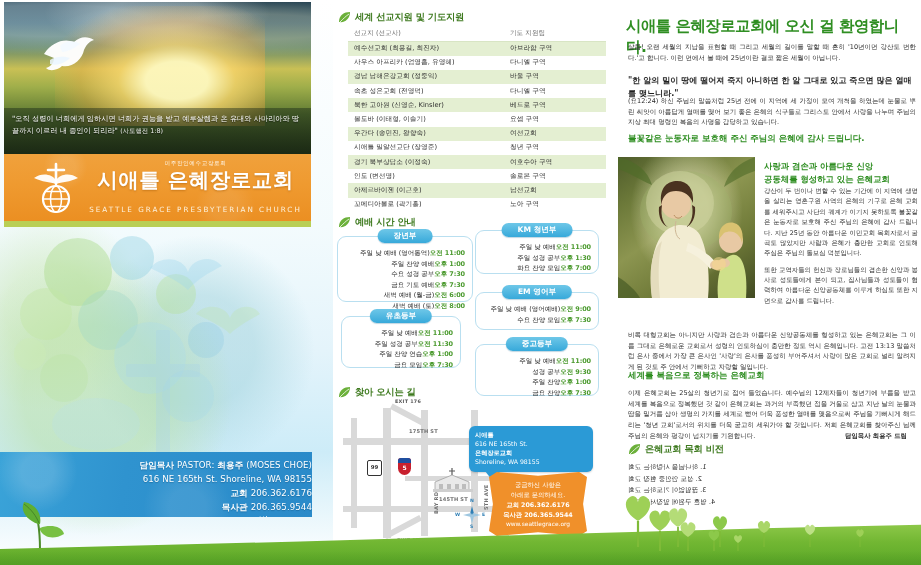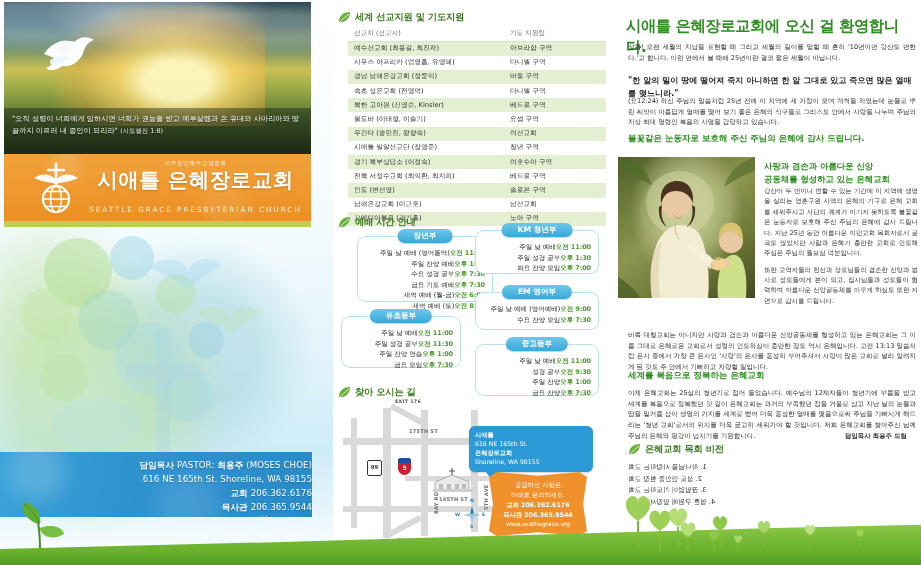--- a/index.html
+++ b/index.html
@@ -155,21 +155,21 @@
     background:linear-gradient(180deg,#6ec7e8 0%, #37a9da 100%);
     color:#ffffff;font-size:7.6px;font-weight:bold;
     padding:2px 16px;border-radius:9px;white-space:nowrap;
     box-shadow:0 1px 1px rgba(0,90,140,.25);
   }
   .sch-rows{padding:11px 7px 5px 7px;}
   .sch-row{display:flex;justify-content:flex-end;font-size:6.5px;line-height:1.62;}
   .sch-row .lbl{color:#1d1d1d;}
   .sch-row .tm{color:#4b9a2e;font-weight:bold;letter-spacing:-.1px;}
 
-  #box-jang{left:24px;top:236px;width:136px;height:66px;}
+  #box-jang{left:4px;top:236px;width:136px;height:66px;}
   #box-yu{left:8px;top:316px;width:120px;height:52px;}
   #box-km{left:142px;top:230px;width:124px;height:44px;}
   #box-em{left:142px;top:292px;width:124px;height:38px;}
   #box-jg{left:142px;top:344px;width:124px;height:52px;}
 
   #map-head{position:absolute;left:5px;top:386px;}
 
   
   #map{position:absolute;left:10px;top:398px;width:262px;height:150px;}
   .road{position:absolute;background:#d9d9d9;}
@@ -413,29 +413,25 @@
           </tr>
           <tr>
             <td>시애틀 밀알선교단 (장영준)</td>
             <td class="c2">청년 구역</td>
           </tr>
           <tr>
             <td>경기 북부상담소 (이정숙)</td>
             <td class="c2">여호수아 구역</td>
           </tr>
           <tr>
-            <td>전북 서정수교회 (최익환, 최지희)</td>
-            <td class="c2">베드로 구역</td>
-          </tr>
-          <tr>
             <td>인도 (변선명)</td>
             <td class="c2">솔로몬 구역</td>
           </tr>
           <tr>
-            <td>남해은강교회 (이근호)</td>
+            <td>아제르바이젠 (이근호)</td>
             <td class="c2">남선교회</td>
           </tr>
           <tr>
             <td>꼬메디아볼로 (곽기홍)</td>
             <td class="c2">노아 구역</td>
           </tr>
         </tbody>
     </table>
 
     <div id="sch-head" class="sec-head">

